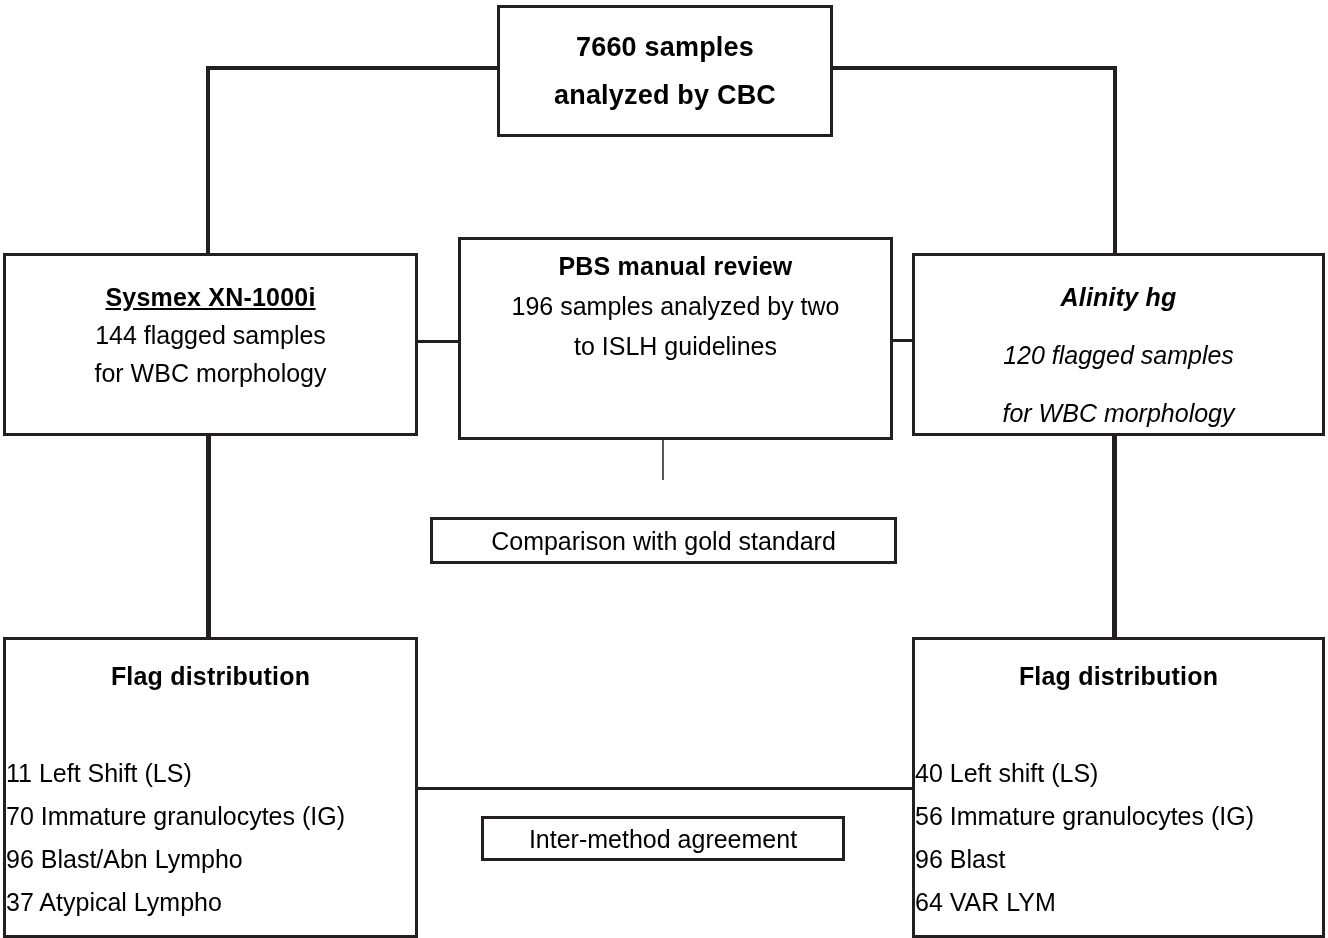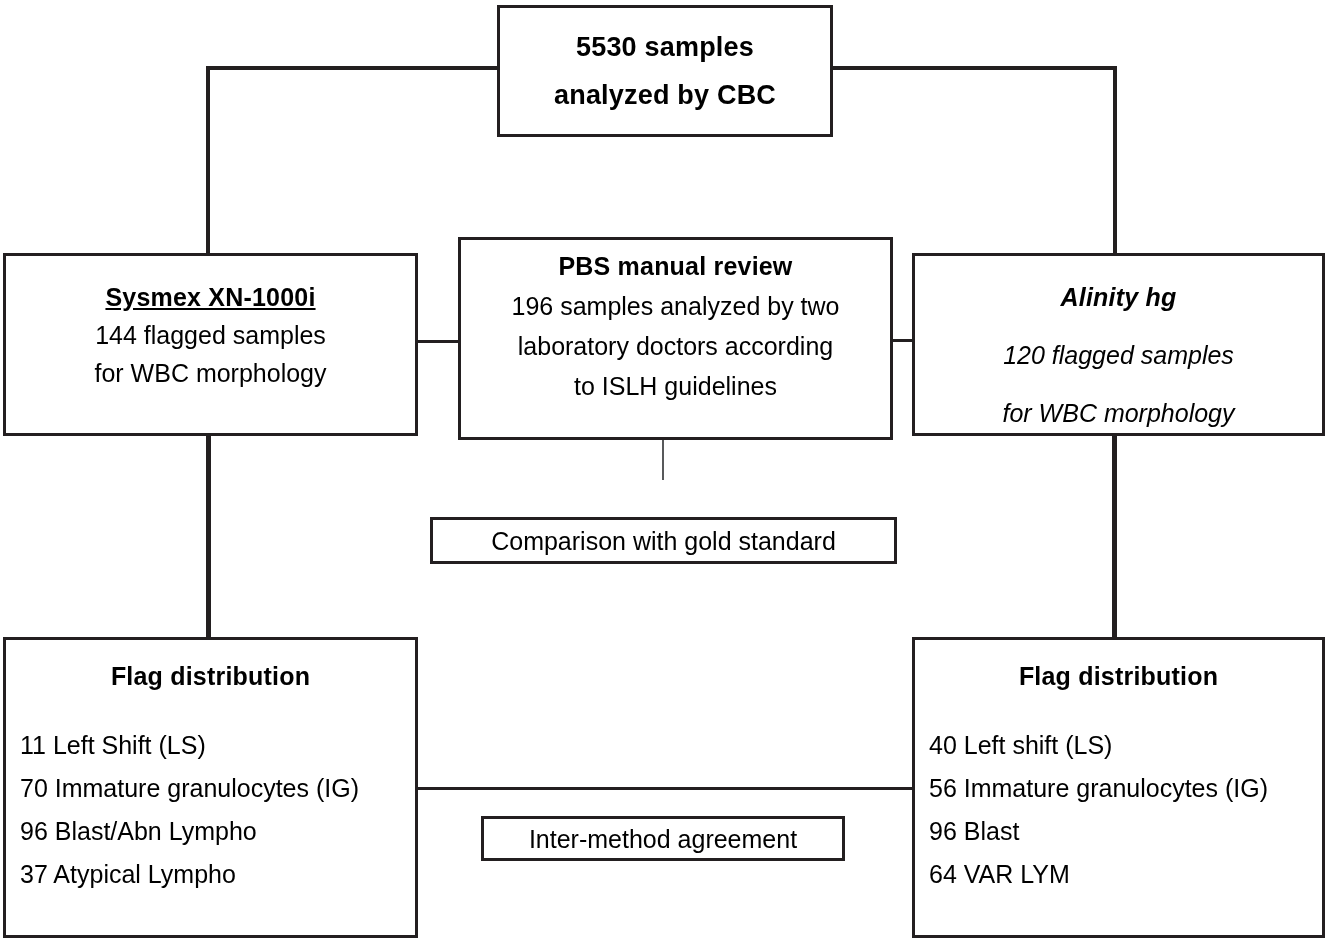--- a/index.html
+++ b/index.html
@@ -89,22 +89,21 @@
   }
   #box-comparison .line { font-size: 25px; line-height: 30px; }
 
   
   .flagbox {
     padding-top: 18px;
     align-items: stretch;
   }
   .flagbox .title { font-size: 25px; line-height: 36px; text-align: center; }
   .flagbox .flaglist {
-    margin-top: 30px;
-    padding-left: 14px;
+    margin-top: 58px;
   }
   .flagbox .flaglist .line {
     font-size: 25px;
     line-height: 43px;
     text-align: left;
     white-space: nowrap;
   }
   #box-flags-left {
     left: 3px; top: 637px; width: 415px; height: 301px;
   }
@@ -137,34 +136,33 @@
 
   <div class="connector thin" style="left:662px; top:438px; width:2px; height:42px;"></div>
 
   <div class="connector" style="left:206px; top:433px; width:5px; height:207px;"></div>
 
   <div class="connector" style="left:1112px; top:433px; width:5px; height:207px;"></div>
 
   <div class="connector" style="left:415px; top:787px; width:500px; height:3px;"></div>
 
   <div class="box" id="box-top">
-    <div class="title">5530 samples</div>
+    <div class="title">7660 samples</div>
     <div class="title">analyzed by CBC</div>
   </div>
 
   <div class="box" id="box-sysmex">
     <div class="title">Sysmex XN-1000i</div>
     <div class="line">144 flagged samples</div>
     <div class="line">for WBC morphology</div>
   </div>
 
   <div class="box" id="box-pbs">
     <div class="title">PBS manual review</div>
     <div class="line">196 samples analyzed by two</div>
-    <div class="line">laboratory doctors according</div>
     <div class="line">to ISLH guidelines</div>
   </div>
 
   <div class="box" id="box-alinity">
     <div class="title">Alinity hg</div>
     <div class="line">120 flagged samples</div>
     <div class="line">for WBC morphology</div>
   </div>
 
   <div class="box" id="box-comparison">

